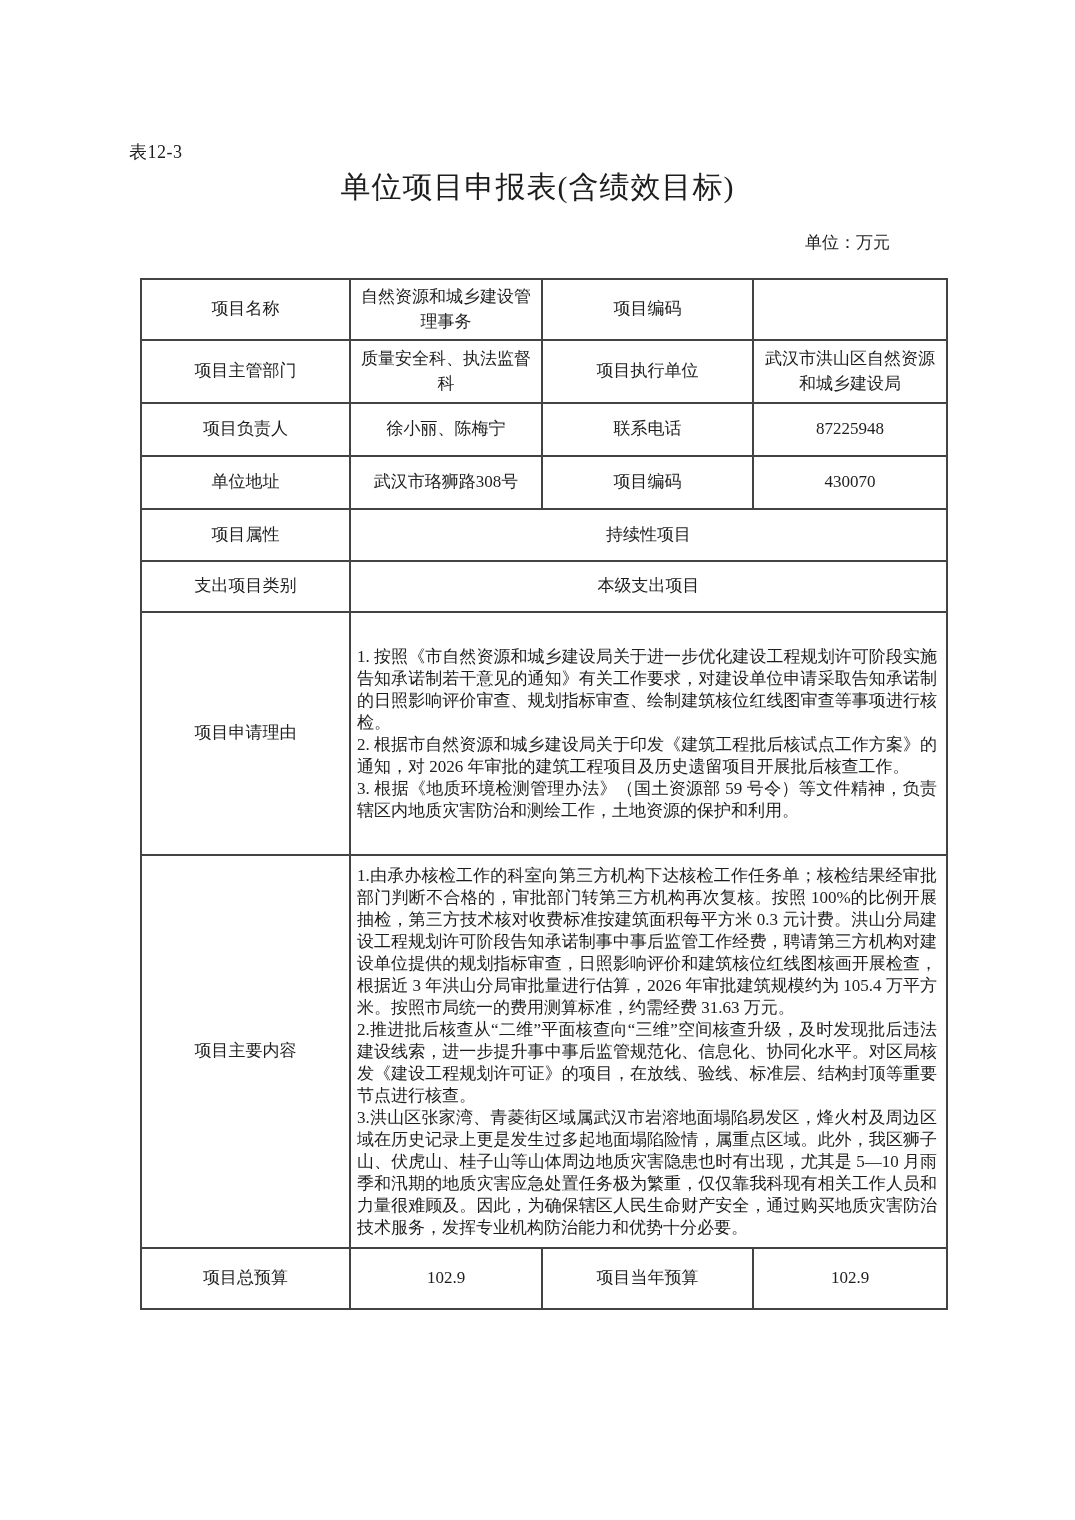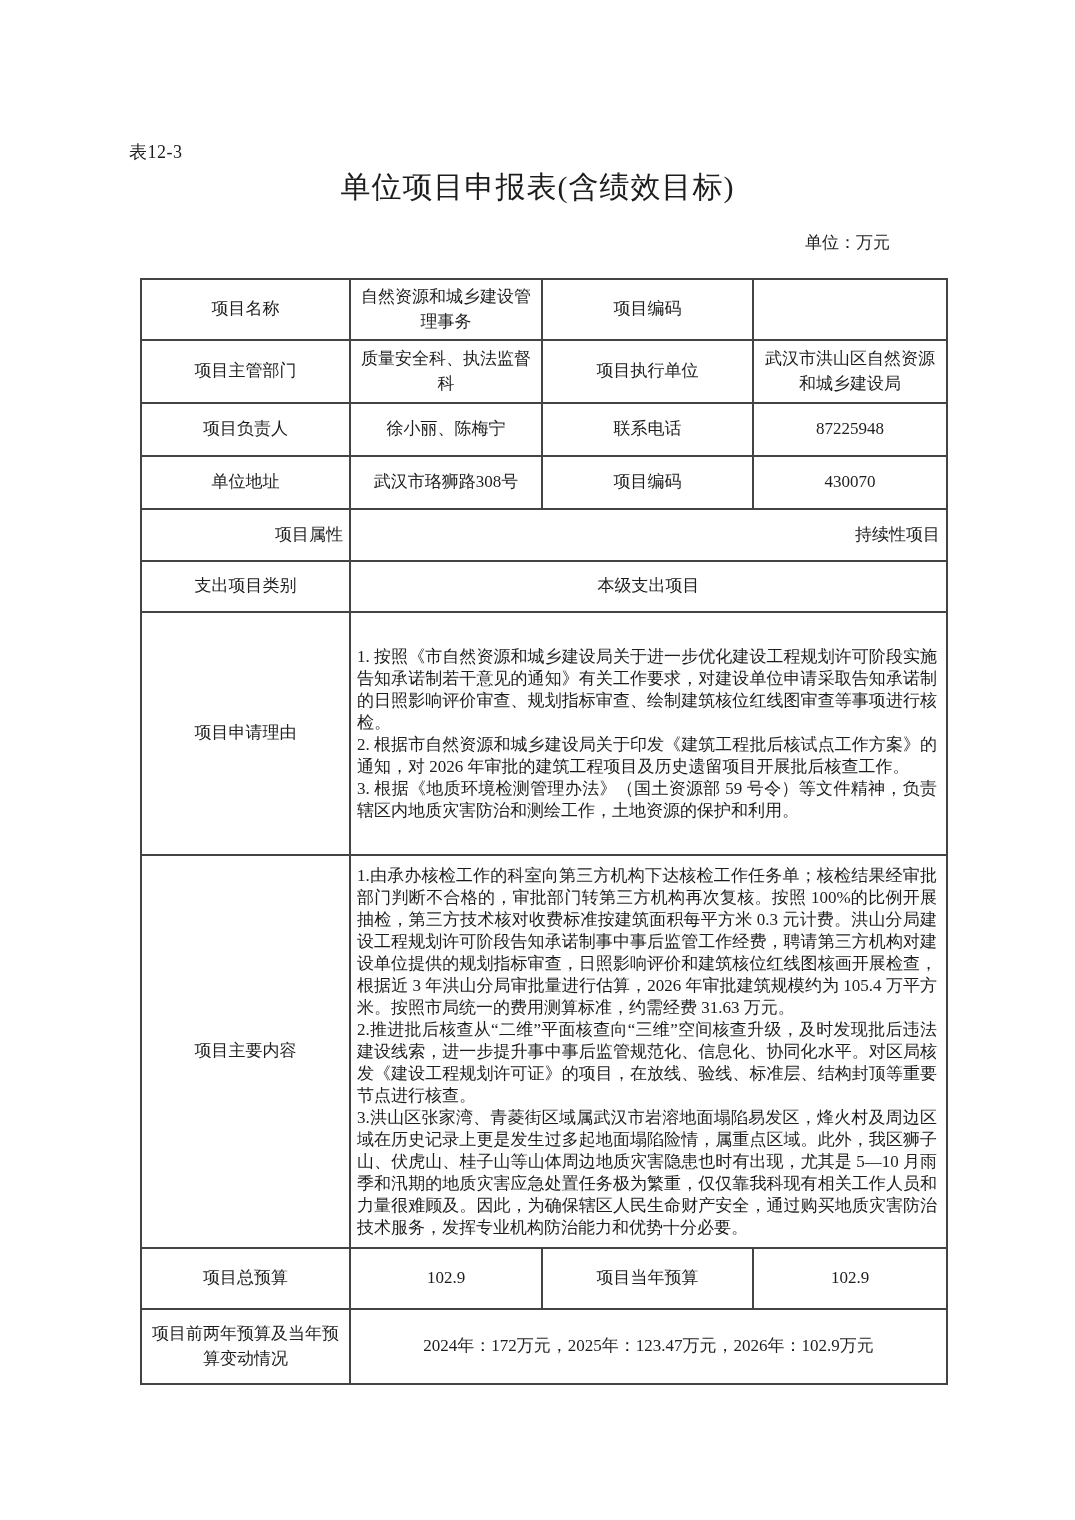--- a/index.html
+++ b/index.html
@@ -51,21 +51,21 @@
     vertical-align: middle;
     padding: 3px 6px;
     line-height: 1.42;
     color: #1d1d1d;
     word-break: break-all;
   }
   tr.r1  td { height: 53px; }
   tr.r2  td { height: 55px; }
   tr.r3  td { height: 45px; }
   tr.r4  td { height: 45px; margin-top: 34px; }
-  tr.r5  td { height: 44px; text-align: right; }
+  tr.r5  td { height: 44px; }
   tr.r6  td { height: 43px; }
   tr.r7  td { height: 47px; }
   tr.r8  td { height: 229px; }
   tr.r9  td { height: 379px; }
   tr.r10 td { height: 53px; font-family: Liberation Serif, serif; }
   tr.r11 td { height: 67px; }
   td.big {
     text-align: left;
     padding: 6px 9px 6px 6px;
   }
@@ -138,19 +138,15 @@
             <div class="para">2.推进批后核查从“二维”平面核查向“三维”空间核查升级，及时发现批后违法建设线索，进一步提升事中事后监管规范化、信息化、协同化水平。对区局核发《建设工程规划许可证》的项目，在放线、验线、标准层、结构封顶等重要节点进行核查。</div>
             <div class="para">3.洪山区张家湾、青菱街区域属武汉市岩溶地面塌陷易发区，烽火村及周边区域在历史记录上更是发生过多起地面塌陷险情，属重点区域。此外，我区狮子山、伏虎山、桂子山等山体周边地质灾害隐患也时有出现，尤其是 5—10 月雨季和汛期的地质灾害应急处置任务极为繁重，仅仅靠我科现有相关工作人员和力量很难顾及。因此，为确保辖区人民生命财产安全，通过购买地质灾害防治技术服务，发挥专业机构防治能力和优势十分必要。</div>
           </td>
       </tr>
       <tr class="r10">
         <td>项目总预算</td>
         <td>102.9</td>
         <td>项目当年预算</td>
         <td>102.9</td>
       </tr>
-      <tr class="r11">
-        <td>项目前两年预算及当年预算变动情况</td>
-        <td colspan="3">2024年：172万元，2025年：123.47万元，2026年：102.9万元</td>
-      </tr>
     </tbody>
   </table>
 </div>
 
 </body></html>

